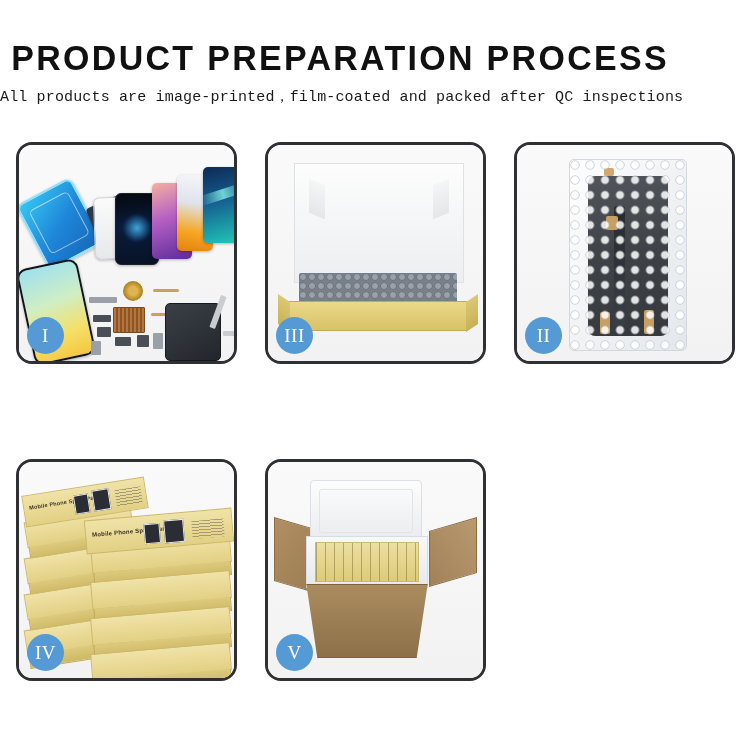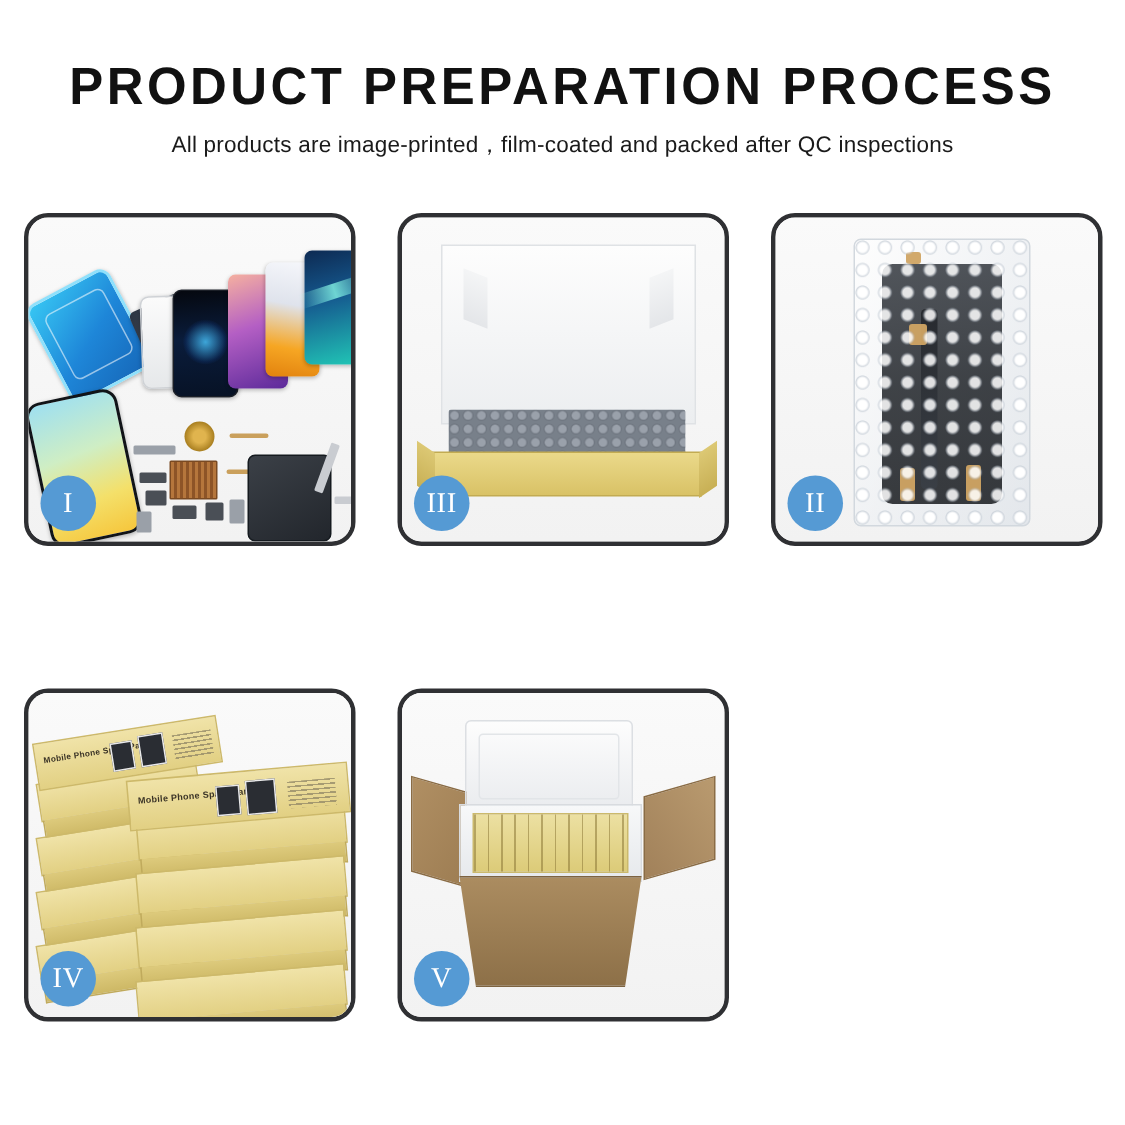--- a/index.html
+++ b/index.html
@@ -13,40 +13,40 @@
   }
 
   #page {
     position: relative;
     width: 750px;
     height: 750px;
     background: #ffffff;
   }
 
   
-  .header { position: absolute; top: 0; left: 0; width: 750px; text-align: center; }
+  .header { position: absolute; top: 0; left: 0; width: 750px; text-align: left; }
 
   .main-title {
     margin-top: 40px;
     font-size: 35px;
     font-weight: 700;
     letter-spacing: 2.4px;
     color: #111111;
     line-height: 1.05;
     font-family: "Liberation Sans", sans-serif;
     transform: scaleX(0.97);
   }
 
   .subtitle {
     margin-top: 10px;
     font-size: 15px;
     font-weight: 400;
     letter-spacing: 0.15px;
     color: #1a1a1a;
-    font-family: Liberation Sans, sans-serif;
+    font-family: Liberation Mono, monospace;
   }
 
   
   .grid {
     position: absolute;
     top: 142px;
     left: 16px;
     width: 719px;
     display: grid;
     grid-template-columns: 221px 221px 221px;

